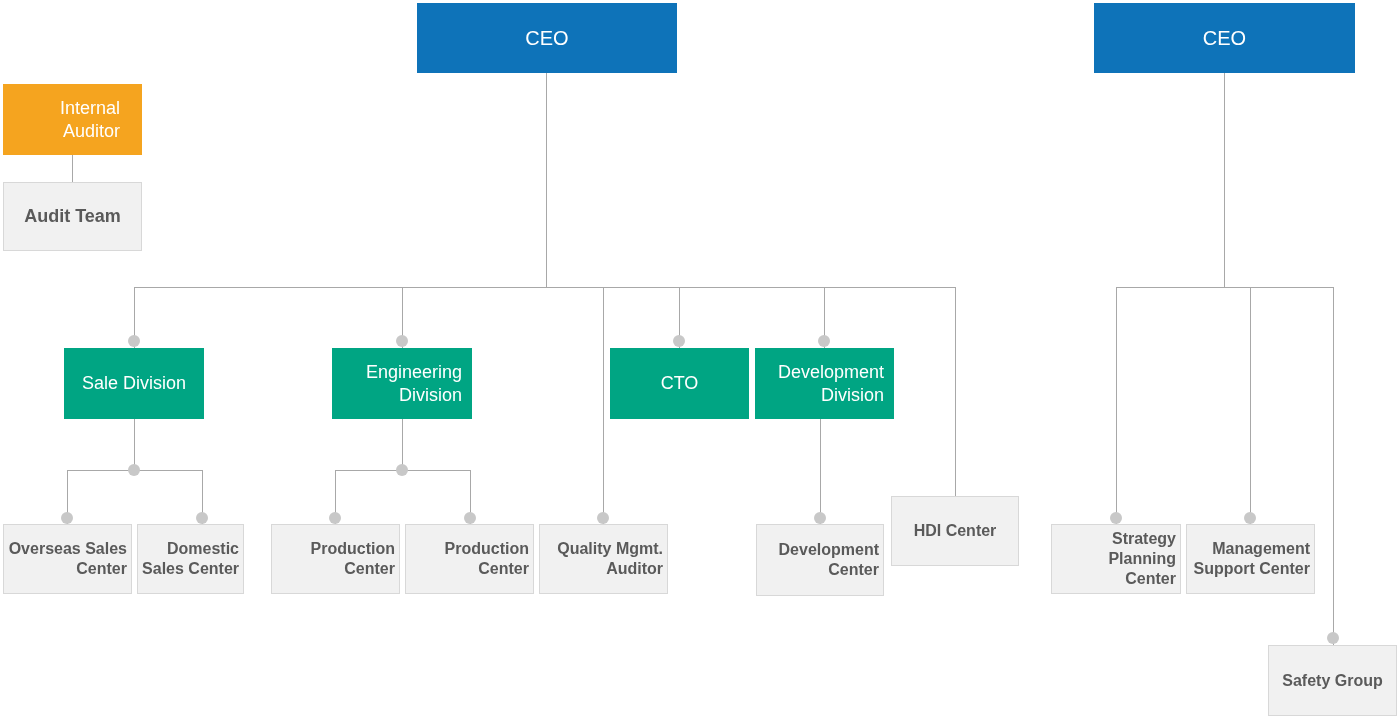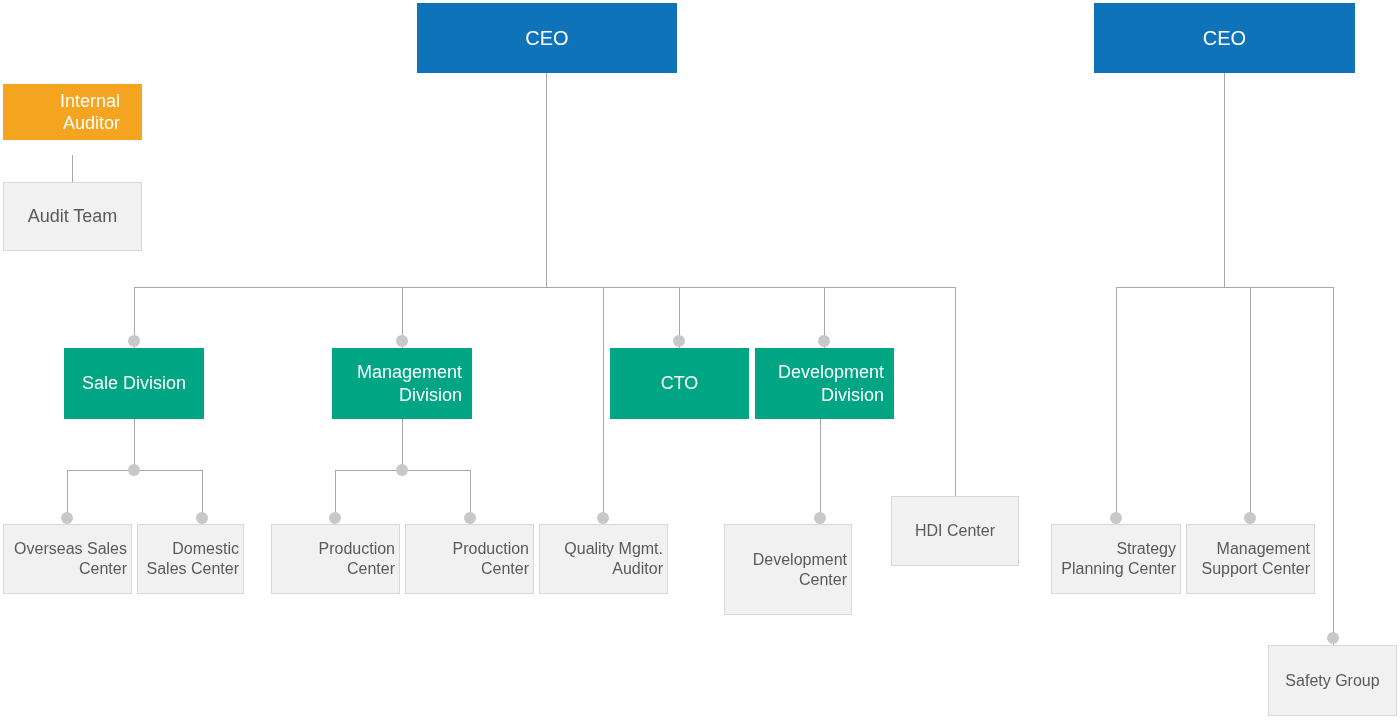--- a/index.html
+++ b/index.html
@@ -57,20 +57,21 @@
     color: #ffffff;
     font-size: 18px;
     padding: 0 10px;
   }
   .unit {
     background: #f1f1f1;
     border: 1px solid #d8d8d8;
     color: #5a5a5a;
     font-size: 16px;
     padding: 0 4px;
+    font-weight: bold;
   }
   .unit.big {
     font-size: 18px;
   }
 </style>
 </head>
 <body>
 
 <div class="canvas">
 
@@ -111,43 +112,43 @@
   <div class="dot" style="left:464px;top:512px"></div>
   <div class="dot" style="left:597px;top:512px"></div>
   <div class="dot" style="left:814px;top:512px"></div>
   <div class="dot" style="left:949px;top:512px"></div>
   <div class="dot" style="left:1110px;top:512px"></div>
   <div class="dot" style="left:1244px;top:512px"></div>
   <div class="dot" style="left:1327px;top:632px"></div>
 
   <div class="node exec" style="left:417px;top:3px;width:260px;height:70px">CEO</div>
 
-  <div class="node auditor" style="left:3px;top:84px;width:139px;height:56px">Internal Auditor</div>
+  <div class="node auditor" style="left:3px;top:84px;width:139px;height:71px">Internal Auditor</div>
 
   <div class="node unit big" style="left:3px;top:182px;width:139px;height:69px">Audit Team</div>
 
   <div class="node division" style="left:64px;top:348px;width:140px;height:71px">Sale Division</div>
 
-  <div class="node division" style="left:332px;top:348px;width:140px;height:71px">Management Division</div>
+  <div class="node division" style="left:332px;top:348px;width:140px;height:71px">Engineering Division</div>
 
   <div class="node division" style="left:610px;top:348px;width:139px;height:71px">CTO</div>
 
   <div class="node division" style="left:755px;top:348px;width:139px;height:71px">Development Division</div>
 
   <div class="node unit" style="left:3px;top:524px;width:129px;height:70px">Overseas Sales Center</div>
 
   <div class="node unit" style="left:137px;top:524px;width:107px;height:70px">Domestic Sales Center</div>
 
   <div class="node unit" style="left:271px;top:524px;width:129px;height:70px">Production Center</div>
 
   <div class="node unit" style="left:405px;top:524px;width:129px;height:70px">Production Center</div>
 
   <div class="node unit" style="left:539px;top:524px;width:129px;height:70px">Quality Mgmt. Auditor</div>
 
-  <div class="node unit" style="left:724px;top:524px;width:128px;height:91px">Development Center</div>
+  <div class="node unit" style="left:756px;top:524px;width:128px;height:72px">Development Center</div>
 
   <div class="node unit" style="left:891px;top:496px;width:128px;height:70px">HDI Center</div>
 
   <div class="node exec" style="left:1094px;top:3px;width:261px;height:70px">CEO</div>
 
   <div class="node unit" style="left:1051px;top:524px;width:130px;height:70px">Strategy Planning Center</div>
 
   <div class="node unit" style="left:1186px;top:524px;width:129px;height:70px">Management Support Center</div>
 
   <div class="node unit" style="left:1268px;top:645px;width:129px;height:71px">Safety Group</div>

